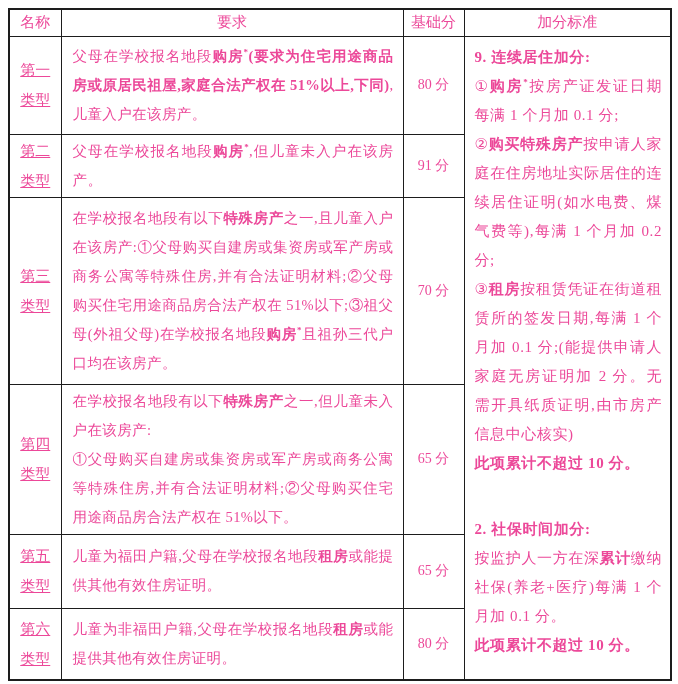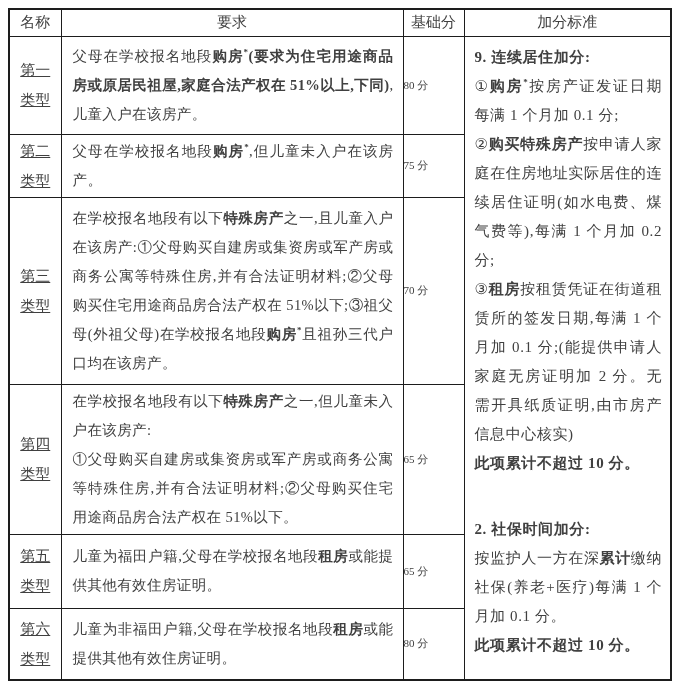--- a/index.html
+++ b/index.html
@@ -1,20 +1,20 @@
 <!DOCTYPE html>
 <html><head>
 <meta charset="utf-8">
 <style>
   html, body { margin: 0; padding: 0; background: #ffffff; }
   .page {
     width: 678px; height: 684px; box-sizing: border-box;
     padding: 8px 8px 6px 8px; background: #ffffff;
     font-family: "Liberation Serif", "DejaVu Serif", serif;
-    color: #404040;
+    color: #ec4899;
   }
   table.score-table {
     width: 662px; border-collapse: collapse; table-layout: fixed;
     border: 2px solid #1d1d1d;
   }
   th, td { border: 1px solid #1d1d1d; box-sizing: border-box; padding: 0; }
   th.hdr {
     font-weight: normal; font-size: 15px; height: 27px;
     text-align: center; vertical-align: middle;
   }
@@ -26,21 +26,21 @@
   tr.r6 { height: 72px; }
   td.name-cell {
     text-align: center; vertical-align: middle;
     font-size: 15px; line-height: 30px; white-space: pre-line; text-decoration: underline;
   }
   td.req-cell {
     font-size: 14.5px; line-height: 29px; letter-spacing: 0.4px;
     padding: 2px 9px 2px 11px; text-align: justify;
     vertical-align: middle; white-space: pre-wrap;
   }
-  td.score-cell { text-align: left; vertical-align: middle; font-size: 11px; }
+  td.score-cell { text-align: center; vertical-align: middle; font-size: 14px; }
   td.bonus-cell { vertical-align: top; padding: 6px 8px 4px 10px; }
   .para {
     font-size: 15px; line-height: 29px; letter-spacing: 0.6px;
     text-align: justify;
   }
   .para:nth-child(6) { margin-top: 37px; }
   .b { font-weight: bold; }
   sup.sm { font-size: 9px; line-height: 0; }
 </style>
 </head>
@@ -74,21 +74,21 @@
             <div class="para"><span class="b">此项累计不超过 10 分。</span></div>
             <div class="para"><span class="b">2. 社保时间加分:</span></div>
             <div class="para"><span>按监护人一方在深</span><span class="b">累计</span><span>缴纳社保(养老+医疗)每满 1 个月加 0.1 分。</span></div>
             <div class="para"><span class="b">此项累计不超过 10 分。</span></div>
           </td>
       </tr>
       <tr class="r2">
         <td class="name-cell">第二
 类型</td>
         <td class="req-cell"><span>父母在学校报名地段</span><span class="b">购房</span><sup class="sm b">*</sup><span>,但儿童未入户在该房产。</span></td>
-        <td class="score-cell">75 分</td>
+        <td class="score-cell">91 分</td>
       </tr>
       <tr class="r3">
         <td class="name-cell">第三
 类型</td>
         <td class="req-cell"><span>在学校报名地段有以下</span><span class="b">特殊房产</span><span>之一,且儿童入户在该房产:①父母购买自建房或集资房或军产房或商务公寓等特殊住房,并有合法证明材料;②父母购买住宅用途商品房合法产权在 51%以下;③祖父母(外祖父母)在学校报名地段</span><span class="b">购房</span><sup class="sm b">*</sup><span>且祖孙三代户口均在该房产。</span></td>
         <td class="score-cell">70 分</td>
       </tr>
       <tr class="r4">
         <td class="name-cell">第四
 类型</td>

